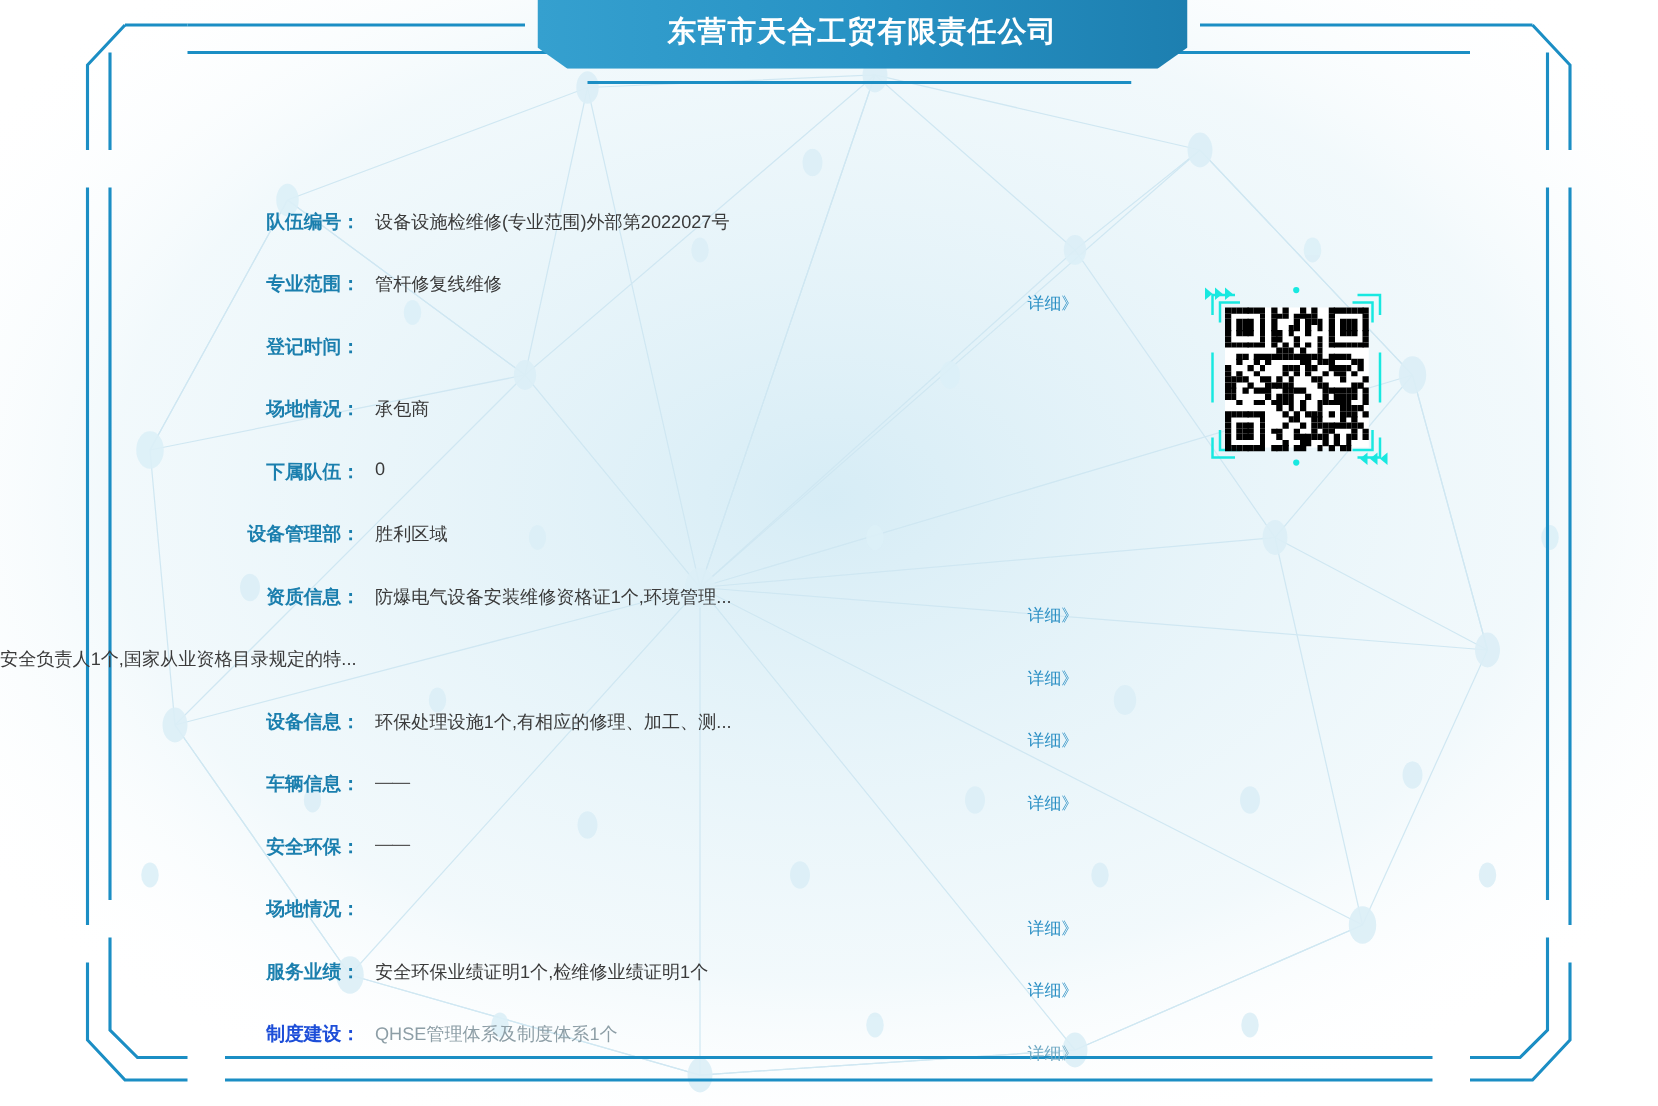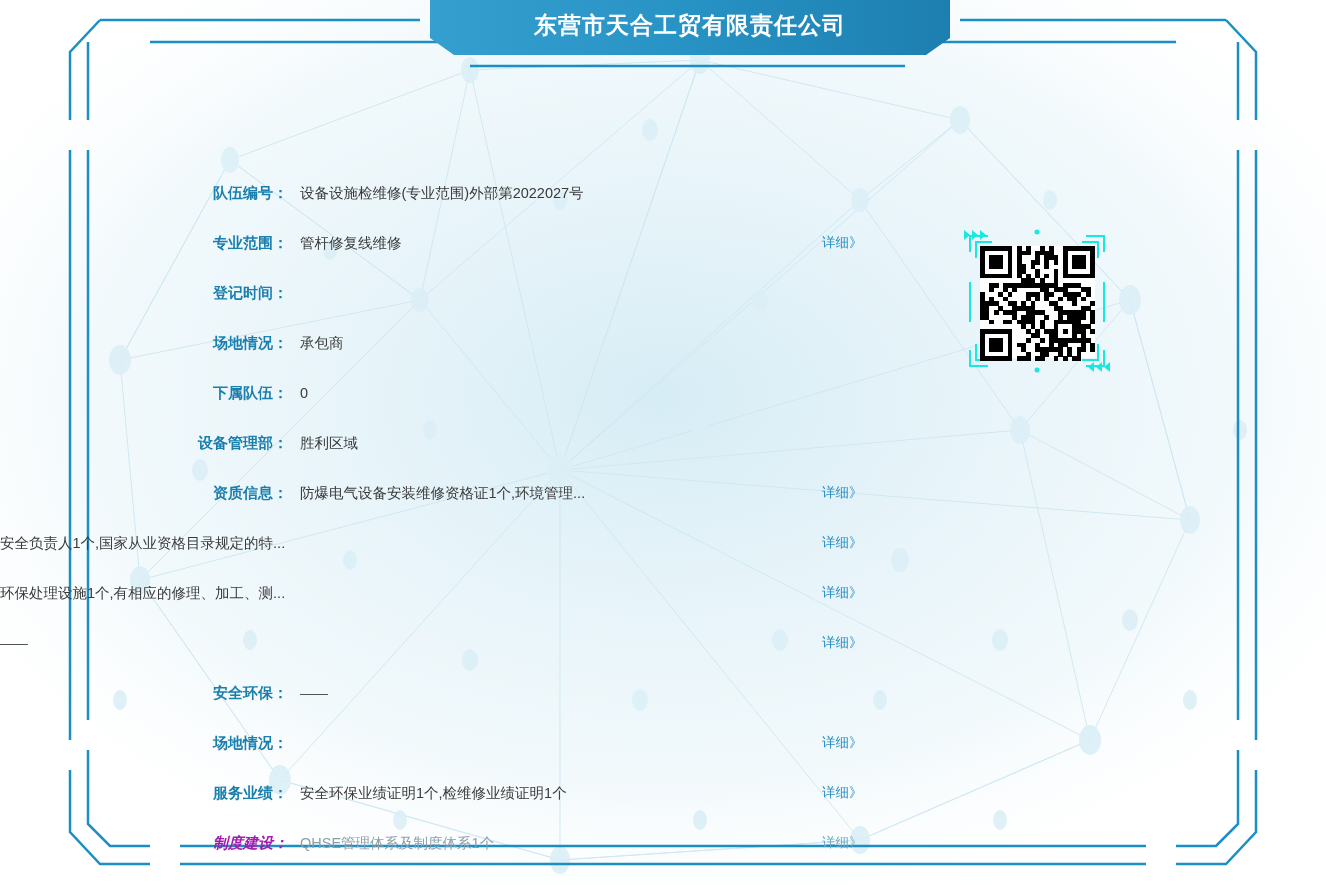--- a/index.html
+++ b/index.html
@@ -66,35 +66,34 @@
     position: absolute;
     left: 0;
     top: 168px;
     width: 1326px;
     z-index: 3;
   }
   .info-row {
     position: relative;
     height: 50px;
     display: flex;
-    align-items: center;
+    align-items: flex-start;
   }
   .row-label {
     width: 300px;
     text-align: right;
     padding-right: 12px;
     box-sizing: border-box;
     color: #1b7fae;
     font-size: 15px;
     font-weight: bold;
     white-space: nowrap;
   }
   .row-label.dim {
-    color: #a21caf;
-    font-style: italic;
+    color: #1d4ed8;
   }
   .row-value {
     flex: 0 0 auto;
     width: 500px;
     color: #3a3a3a;
     font-size: 14.5px;
     white-space: nowrap;
     overflow: hidden;
     text-overflow: ellipsis;
   }
@@ -312,25 +311,27 @@
     <div class="row-value">防爆电气设备安装维修资格证1个,环境管理...</div>
     <div class="row-detail">详细》</div>
   </div>
 
   <div class="info-row">
     <div class="row-value">安全负责人1个,国家从业资格目录规定的特...</div>
     <div class="row-detail">详细》</div>
   </div>
 
   <div class="info-row">
+    <div class="row-label">设备信息：</div>
     <div class="row-value">环保处理设施1个,有相应的修理、加工、测...</div>
     <div class="row-detail">详细》</div>
   </div>
 
   <div class="info-row">
+    <div class="row-label">车辆信息：</div>
     <div class="row-value dash">——</div>
     <div class="row-detail">详细》</div>
   </div>
 
   <div class="info-row">
     <div class="row-label">安全环保：</div>
     <div class="row-value dash">——</div>
   </div>
 
   <div class="info-row">

